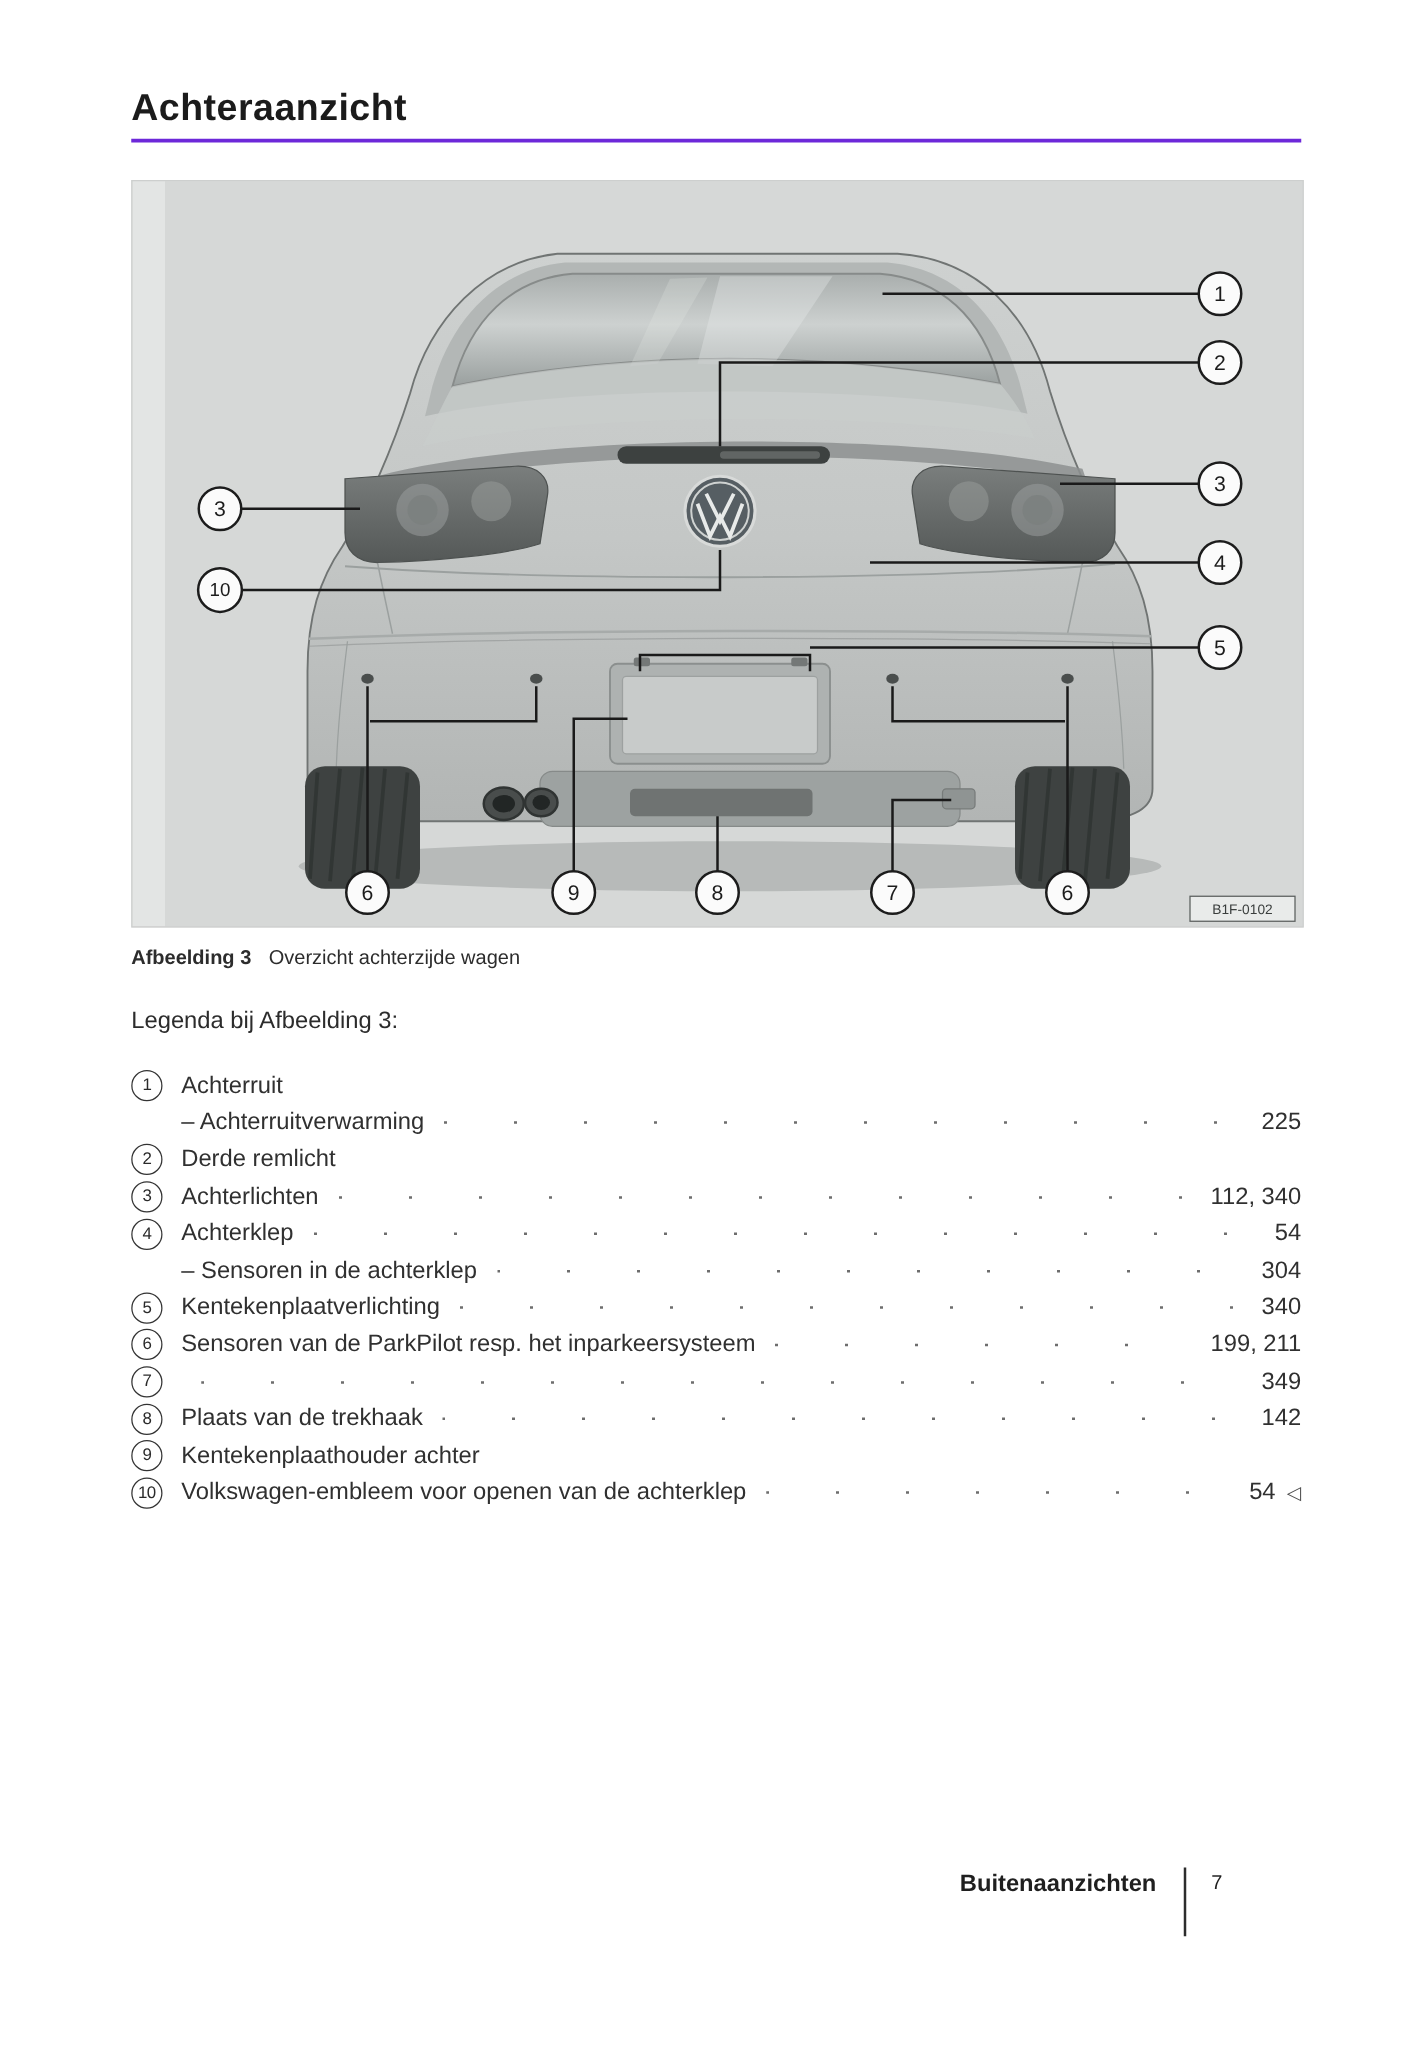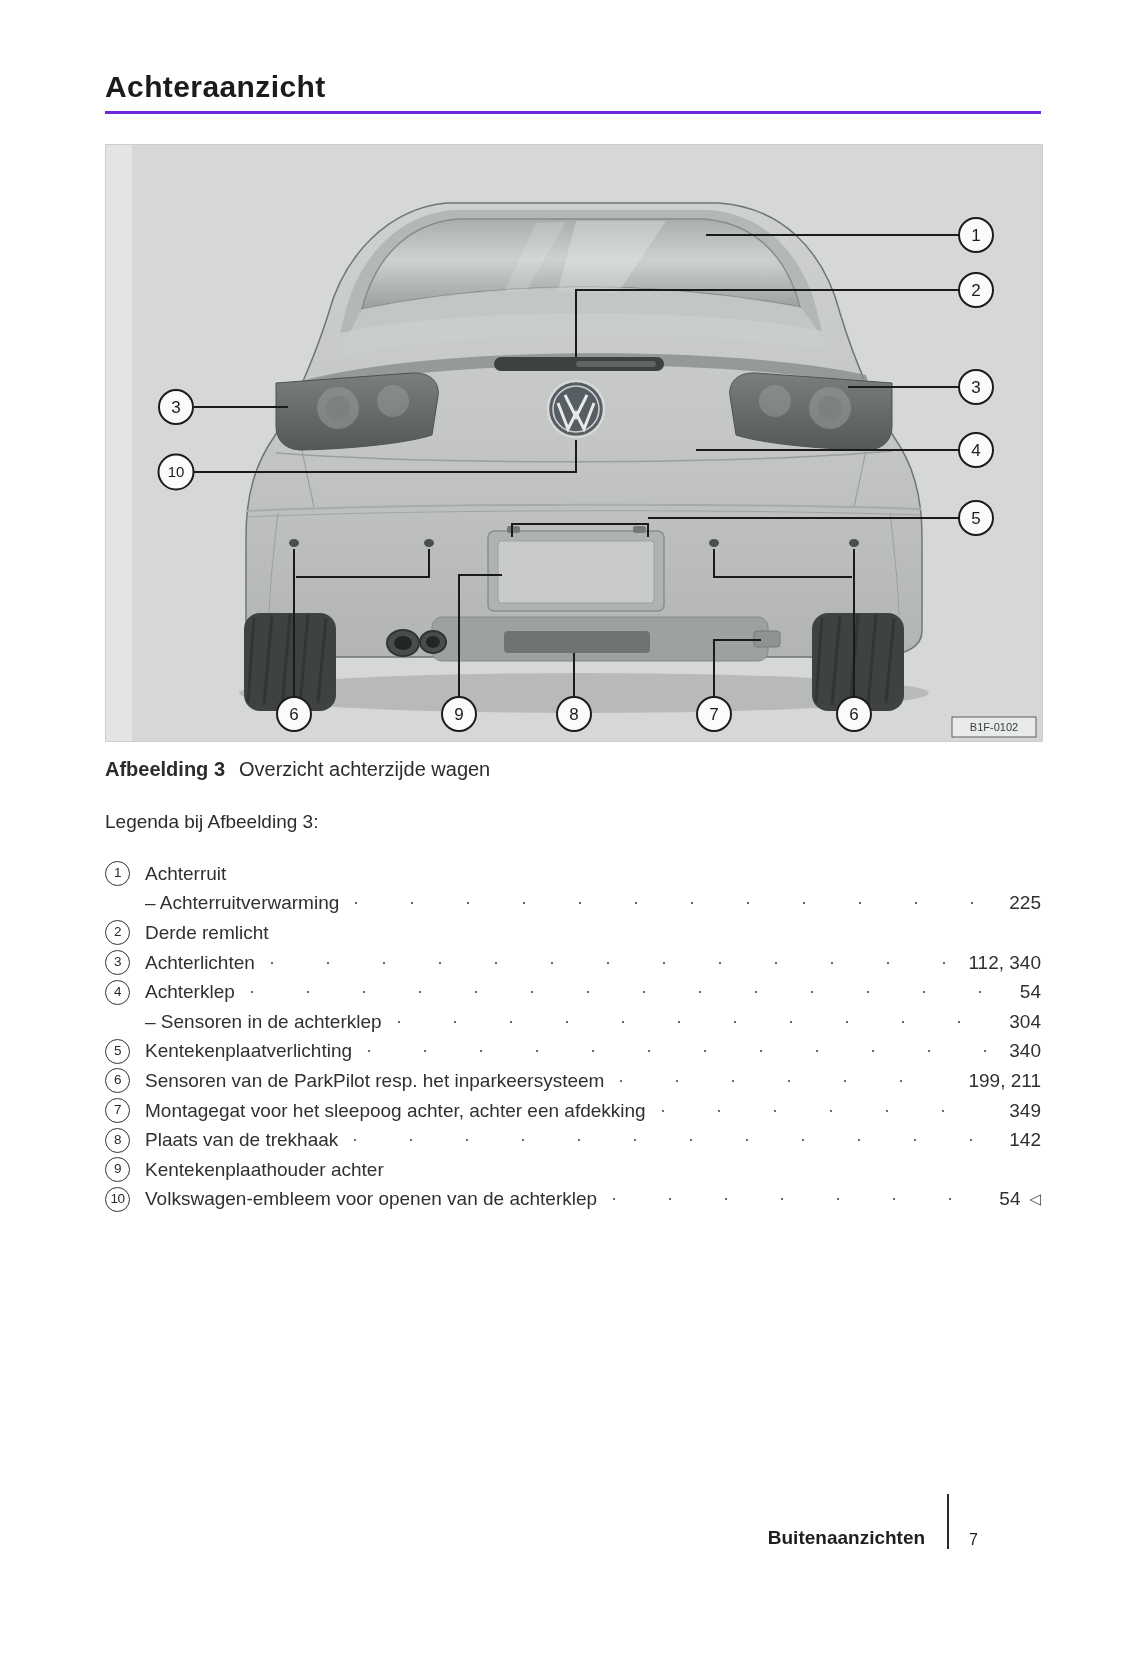--- a/index.html
+++ b/index.html
@@ -15,21 +15,21 @@
     font-size:30px; font-weight:700; color:#1b1b1b; letter-spacing:0.4px;
     border-bottom:3px solid #6d28d9;
   }
 
   .figure {
     margin-top:30px; width:936px; height:596px; background:#d6d8d7;
     border:1px solid #cdcfce; box-sizing:content-box; position:relative;
   }
   .figure svg { display:block; }
 
-  .caption { margin:16px 0 0 0; font-size:20px; color:#2c2c2c; }
+  .caption { margin:16px 0 0 0; font-size:16px; color:#2c2c2c; }
   .caption .cap-label { font-weight:700; margin-right:14px; }
   .legend-intro { margin:30px 0 0 0; font-size:19px; color:#2c2c2c; }
 
   ul.legend { list-style:none; margin:26px 0 0 0; padding:0; }
   .legend-row {
     display:flex; align-items:center; min-height:29.6px;
     font-size:19px; color:#303030;
   }
   .legend-row .num {
     flex:0 0 auto; width:25px; height:25px; box-sizing:border-box;
@@ -42,21 +42,21 @@
   .legend-row .leader {
     flex:1 1 auto; height:4px; margin:0 16px; align-self:center;
     background-image:repeating-linear-gradient(to right, #6d6d6d 0 2.4px, transparent 2.4px 56px);
     background-size:100% 2.4px; background-position:0 60%; background-repeat:no-repeat;
   }
   .legend-row .pageno { white-space:nowrap; text-align:right; }
   .legend-row .endmark { font-size:15px; margin-left:9px; color:#4d4d4d; }
 
   footer.page-footer {
     position:absolute; top:1497px; right:164px;
-    display:flex; align-items:flex-end;
+    display:flex; align-items:flex-start;
   }
   .footer-section { font-weight:700; font-size:19px; color:#1f1f1f; }
   .vbar { width:2px; height:55px; background:#2c2c2c; margin:-3px 20px 0 22px; }
   .footer-page { font-size:16px; padding-top:1px; color:#1f1f1f; }
 </style>
 </head>
 <body>
 
 <div class="content">
 
@@ -287,21 +287,20 @@
       <span class="pageno">340</span>
     </li>
     <li class="legend-row">
       <span class="num">6</span>
       <span class="label">Sensoren van de ParkPilot resp. het inparkeersysteem</span>
       <span class="leader"></span>
       <span class="pageno">199, 211</span>
     </li>
     <li class="legend-row">
       <span class="num">7</span>
-      <span class="label">Montagegat voor het sleepoog achter, achter een afdekking</span>
       <span class="leader"></span>
       <span class="pageno">349</span>
     </li>
     <li class="legend-row">
       <span class="num">8</span>
       <span class="label">Plaats van de trekhaak</span>
       <span class="leader"></span>
       <span class="pageno">142</span>
     </li>
     <li class="legend-row">

